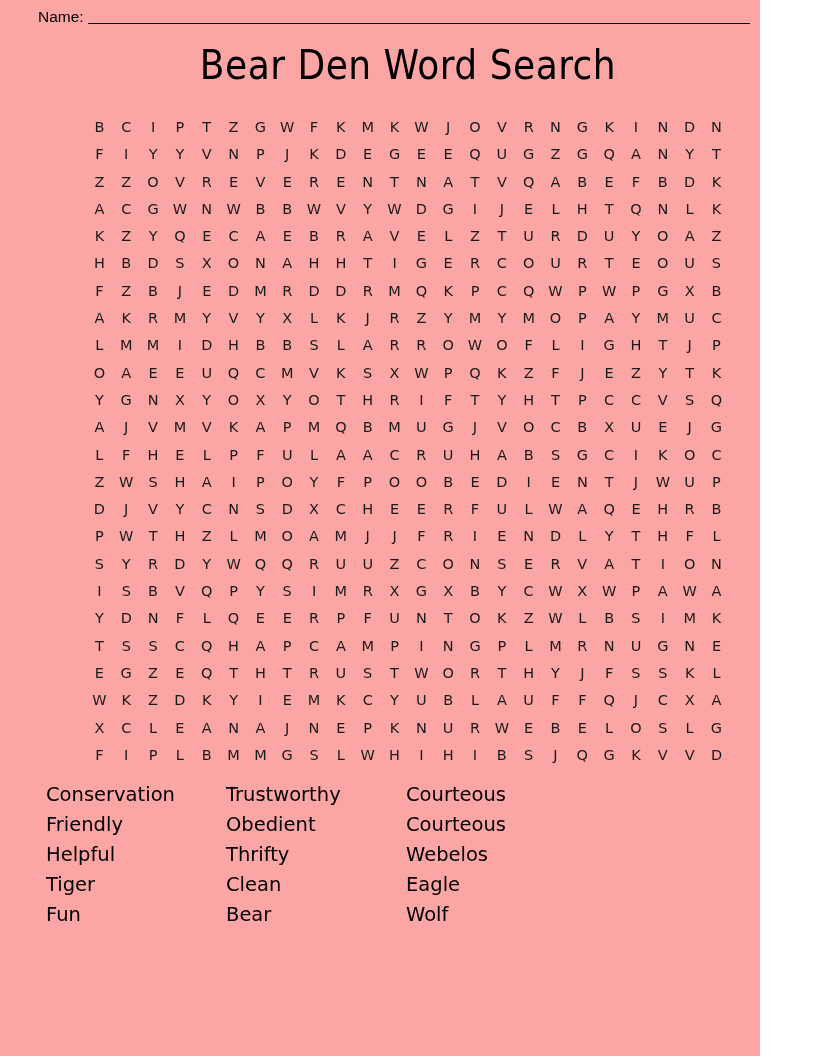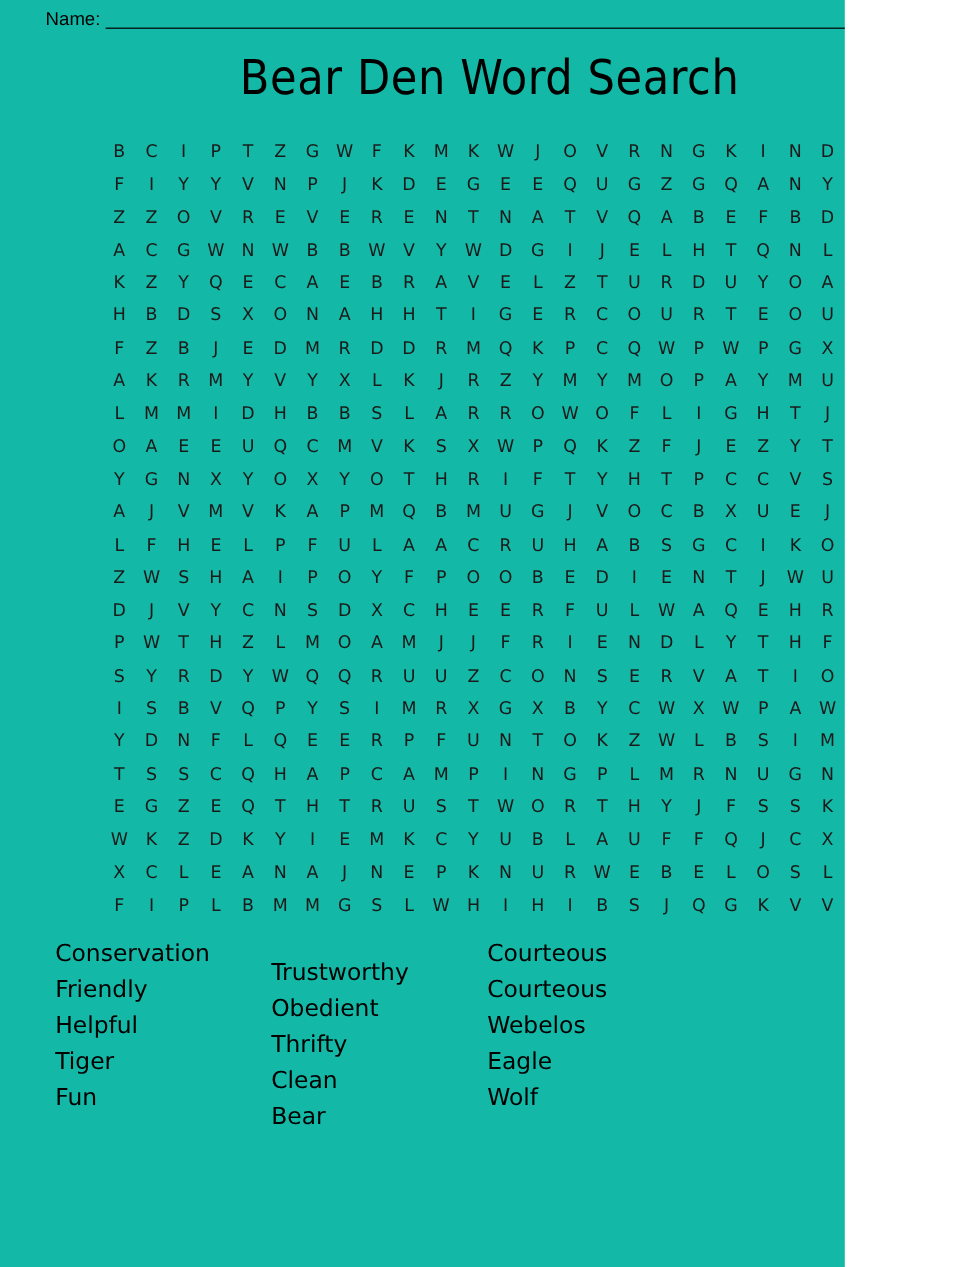--- a/index.html
+++ b/index.html
@@ -3,23 +3,23 @@
 <meta charset="utf-8">
 <title>Bear Den Word Search</title>
 <style>
   html, body {
     margin: 0;
     padding: 0;
     background: #ffffff;
   }
   #page {
     position: relative;
-    width: 704px;
+    width: 760px;
     height: 1056px;
-    background: #14b8a6;
+    background: #fca5a5;
     overflow: hidden;
     font-family: "Liberation Sans", sans-serif;
     color: #000000;
   }
 
   
   .name-row {
     position: absolute;
     left: 38px;
     top: 0px;
@@ -88,21 +88,21 @@
     top: 780px;
     width: 740px;
     display: flex;
     align-items: flex-start;
   }
   .word-col {
     display: block;
   }
   .word-col.col-0 { width: 180px; }
   .word-col.col-1 { width: 180px; }
-  .word-col.col-2 { width: 180px; margin-top: 16px; }
+  .word-col.col-2 { width: 180px; }
   .word-col.col-3 { width: 180px; }
   .word-item {
     font-family: "DejaVu Sans", sans-serif;
     font-size: 19.5px;
     line-height: 30px;
     color: #000;
     white-space: nowrap;
   }
 </style>
 </head>

